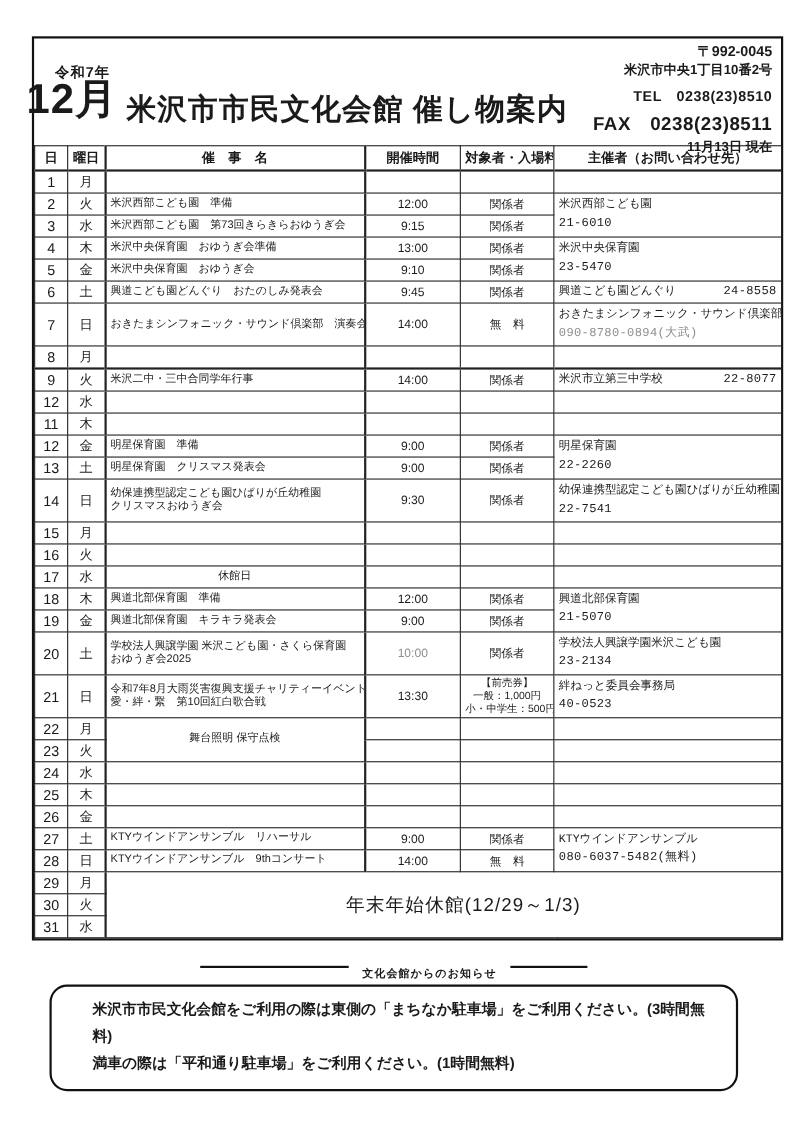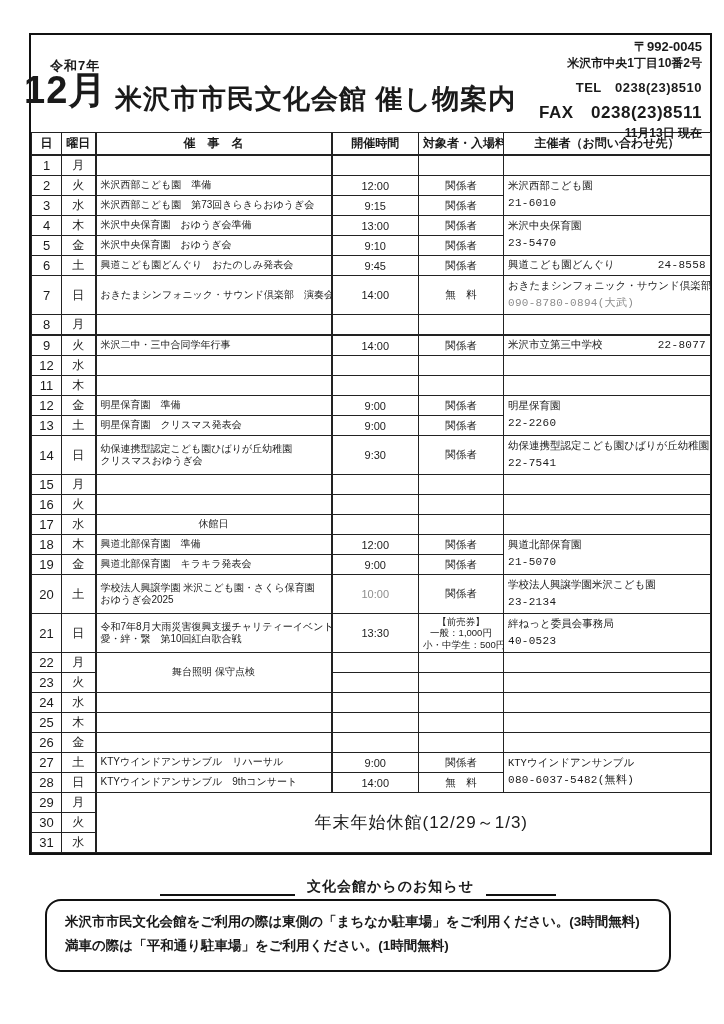--- a/index.html
+++ b/index.html
@@ -36,27 +36,27 @@
   .org-row{display:flex;justify-content:space-between;align-items:center;}
   .org-phone{font-size:11px;letter-spacing:.3px;}
   .muted{color:#8d8d8d;}
   .bigcell{text-align:center;font-size:17px;letter-spacing:1px;padding-left:40px;}
   
   .notes{position:absolute;left:31px;top:824px;width:670px;}
   .note-small{font-size:12.5px;font-weight:bold;margin-bottom:6px;}
   .note{font-size:13.5px;line-height:1.4;}
   
   .notice{position:absolute;left:45px;top:878px;width:626px;}
-  .notice-title{display:flex;align-items:flex-end;justify-content:center;gap:12px;
-                font-size:14px;font-weight:bold;letter-spacing:1px;}
+  .notice-title{display:flex;align-items:flex-start;justify-content:center;gap:12px;
+                font-size:10px;font-weight:bold;letter-spacing:1px;}
   .hline{border-top:2px solid #111;height:0;}
   .hline.left{width:135px;}
   .hline.right{width:70px;}
   .notice-box{margin-top:3px;border:2.5px solid #111;border-radius:16px;
-              padding:9px 12px 11px 18px;font-size:13.5px;font-weight:bold;line-height:1.8;}
+              padding:9px 12px 11px 37px;font-size:13.5px;font-weight:bold;line-height:1.8;}
 </style>
 </head>
 <body>
 
 <div class="page">
   <div class="sheet">
     <div class="hd">
       <div class="era">令和7年</div>
       <div class="month">12月</div>
       <div class="ttl">米沢市市民文化会館 催し物案内</div>

